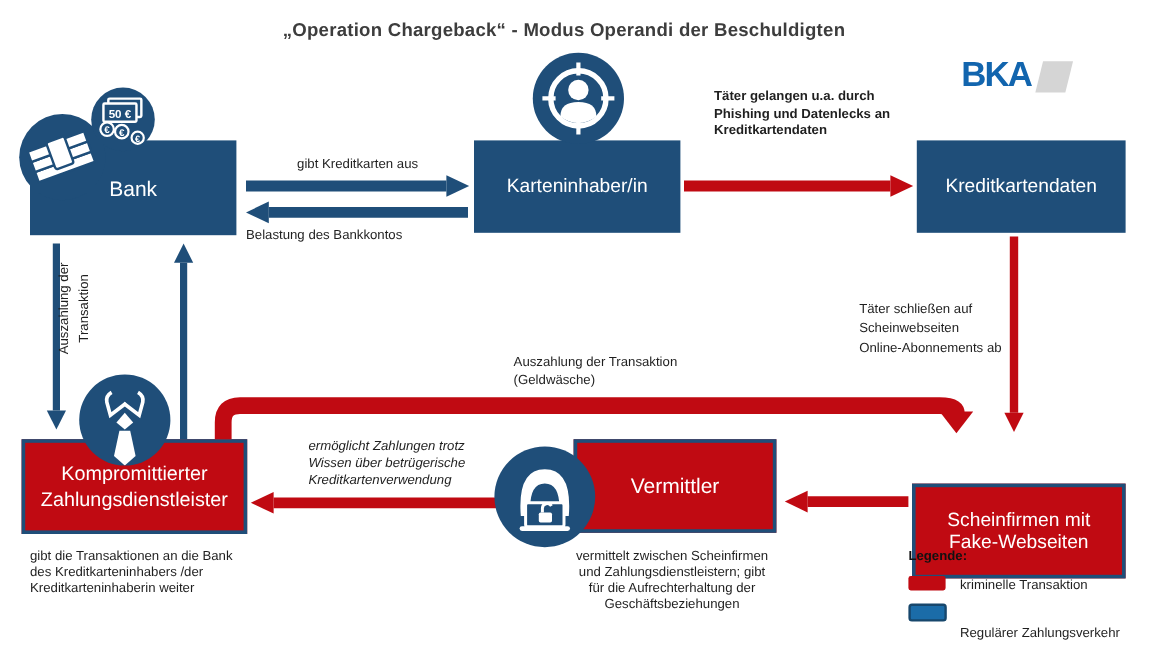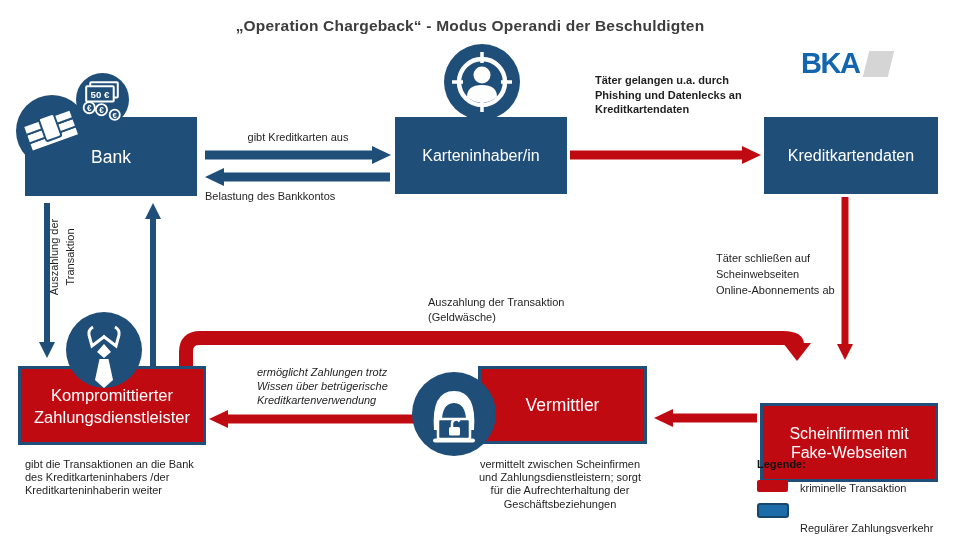--- a/index.html
+++ b/index.html
@@ -209,21 +209,21 @@
     <div>Transaktion</div>
   </div>
 
   <div class="lbl" id="note-provider">
     <div>gibt die Transaktionen an die Bank</div>
     <div>des Kreditkarteninhabers /der</div>
     <div>Kreditkarteninhaberin weiter</div>
   </div>
   <div class="lbl" id="note-intermediary">
     <div>vermittelt zwischen Scheinfirmen</div>
-    <div>und Zahlungsdienstleistern; sorgt</div>
+    <div>und Zahlungsdienstleistern; gibt</div>
     <div>für die Aufrechterhaltung der</div>
     <div>Geschäftsbeziehungen</div>
   </div>
 
   <div class="legend-title">Legende:</div>
   <div class="sw" id="sw-red"></div>
   <div class="lbl" id="lg-red">kriminelle Transaktion</div>
   <div class="sw" id="sw-blue"></div>
   <div class="lbl" id="lg-blue">Regulärer Zahlungsverkehr</div>
 

